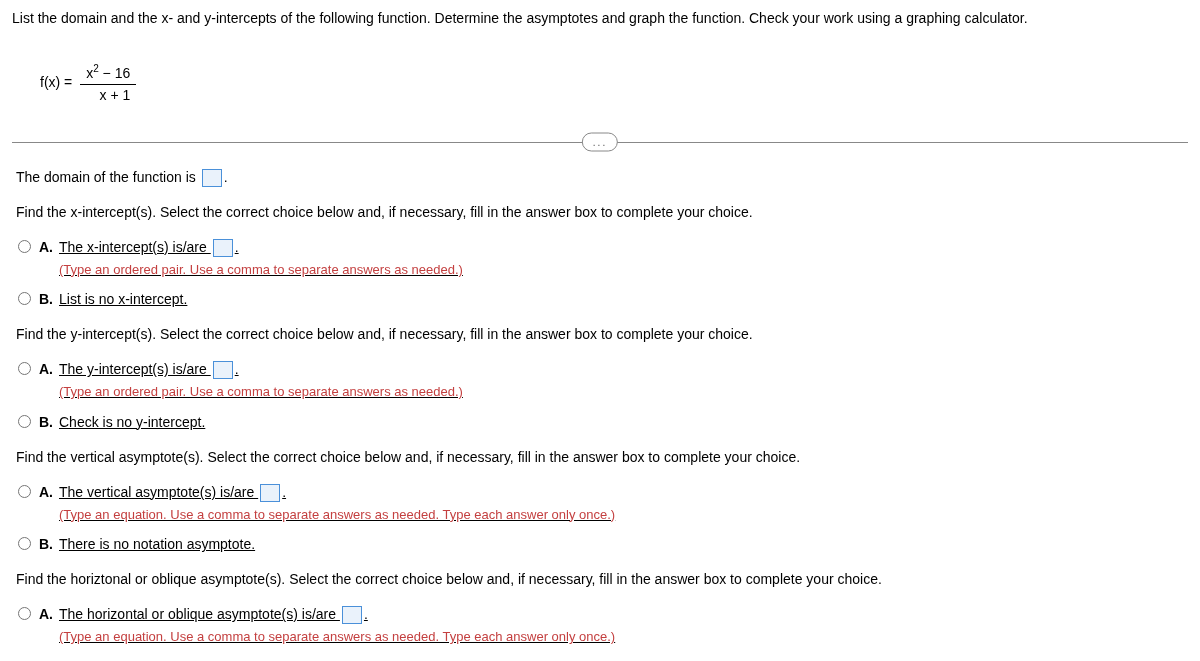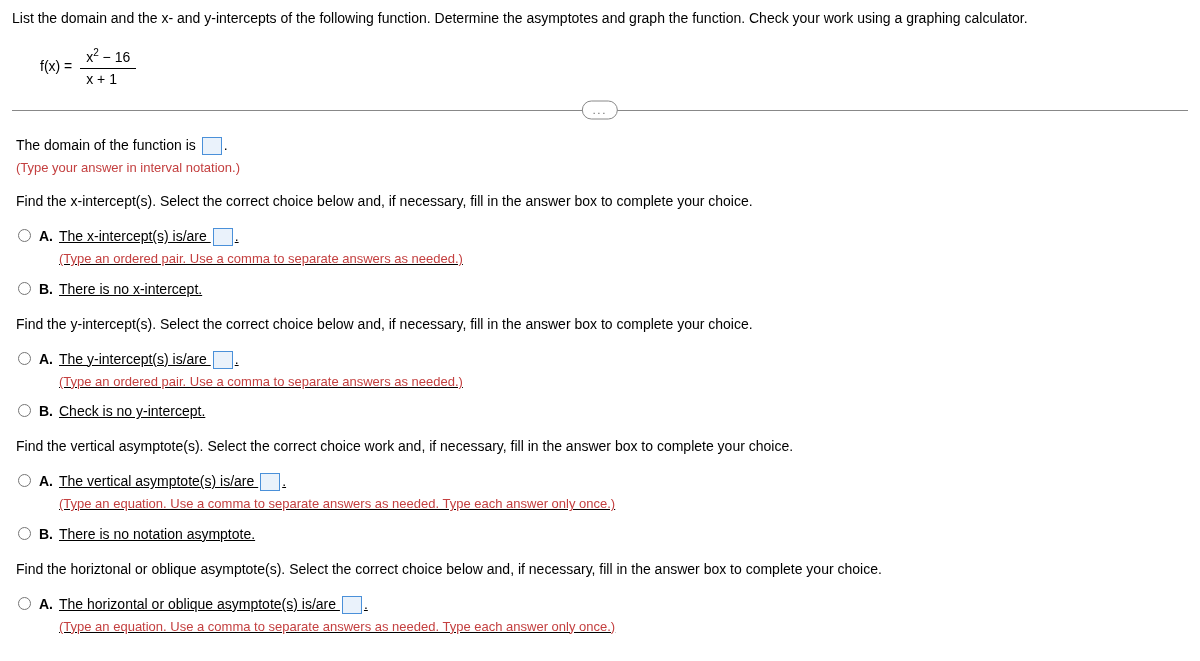--- a/index.html
+++ b/index.html
@@ -8,23 +8,23 @@
     color: #000;
     margin: 0;
     padding: 8px 12px;
     line-height: 1.5;
     background: #fff;
   }
   .question-text { margin-bottom: 16px; }
   .equation-block { margin: 12px 0 20px 28px; }
   .fraction {
     display: inline-block;
-    text-align: left;
+    text-align: right;
     vertical-align: middle;
-    margin: 0 4px;
+    margin: 16px 4px;
   }
   .fraction .num {
     display: block;
     border-bottom: 1px solid #000;
     padding: 0 6px;
   }
   .fraction .den {
     display: block;
     padding: 0 6px;
   }
@@ -90,58 +90,57 @@
   </span>
 </div>
 
 <div style="position:relative; margin:20px 0 24px 0;">
   <hr class="hline">
   <span class="dots-pill">...</span>
 </div>
 
 <div class="section">
   <span>The domain of the function is </span><span class="answer-box"></span><span>.</span>
-  <span class="sub-hint hint">(Type your answer in interval notation.)</span>
 </div>
 
 <div class="section">Find the x-intercept(s). Select the correct choice below and, if necessary, fill in the answer box to complete your choice.</div>
 <div class="choices">
   <div class="choice">
     <input type="radio" name="xint" style="">
     <span class="choice-label">A.</span>
     <span class="choice-body">
       <span>The x-intercept(s) is/are </span><span class="answer-box"></span><span>.</span>
       <span class="sub-hint hint">(Type an ordered pair. Use a comma to separate answers as needed.)</span>
     </span>
   </div>
   <div class="choice">
     <input type="radio" name="xint" style="">
     <span class="choice-label">B.</span>
-    <span class="choice-body">There is no x-intercept.</span>
+    <span class="choice-body">List is no x-intercept.</span>
   </div>
 </div>
 
 <div class="section">Find the y-intercept(s). Select the correct choice below and, if necessary, fill in the answer box to complete your choice.</div>
 <div class="choices">
   <div class="choice">
     <input type="radio" name="yint" style="">
     <span class="choice-label">A.</span>
     <span class="choice-body">
       <span>The y-intercept(s) is/are </span><span class="answer-box"></span><span>.</span>
       <span class="sub-hint hint">(Type an ordered pair. Use a comma to separate answers as needed.)</span>
     </span>
   </div>
   <div class="choice">
     <input type="radio" name="yint" style="">
     <span class="choice-label">B.</span>
     <span class="choice-body">Check is no y-intercept.</span>
   </div>
 </div>
 
-<div class="section">Find the vertical asymptote(s). Select the correct choice work and, if necessary, fill in the answer box to complete your choice.</div>
+<div class="section">Find the vertical asymptote(s). Select the correct choice below and, if necessary, fill in the answer box to complete your choice.</div>
 <div class="choices">
   <div class="choice">
     <input type="radio" name="vasym" style="">
     <span class="choice-label">A.</span>
     <span class="choice-body">
       <span>The vertical asymptote(s) is/are </span><span class="answer-box"></span><span>.</span>
       <span class="sub-hint hint">(Type an equation. Use a comma to separate answers as needed. Type each answer only once.)</span>
     </span>
   </div>
   <div class="choice">

